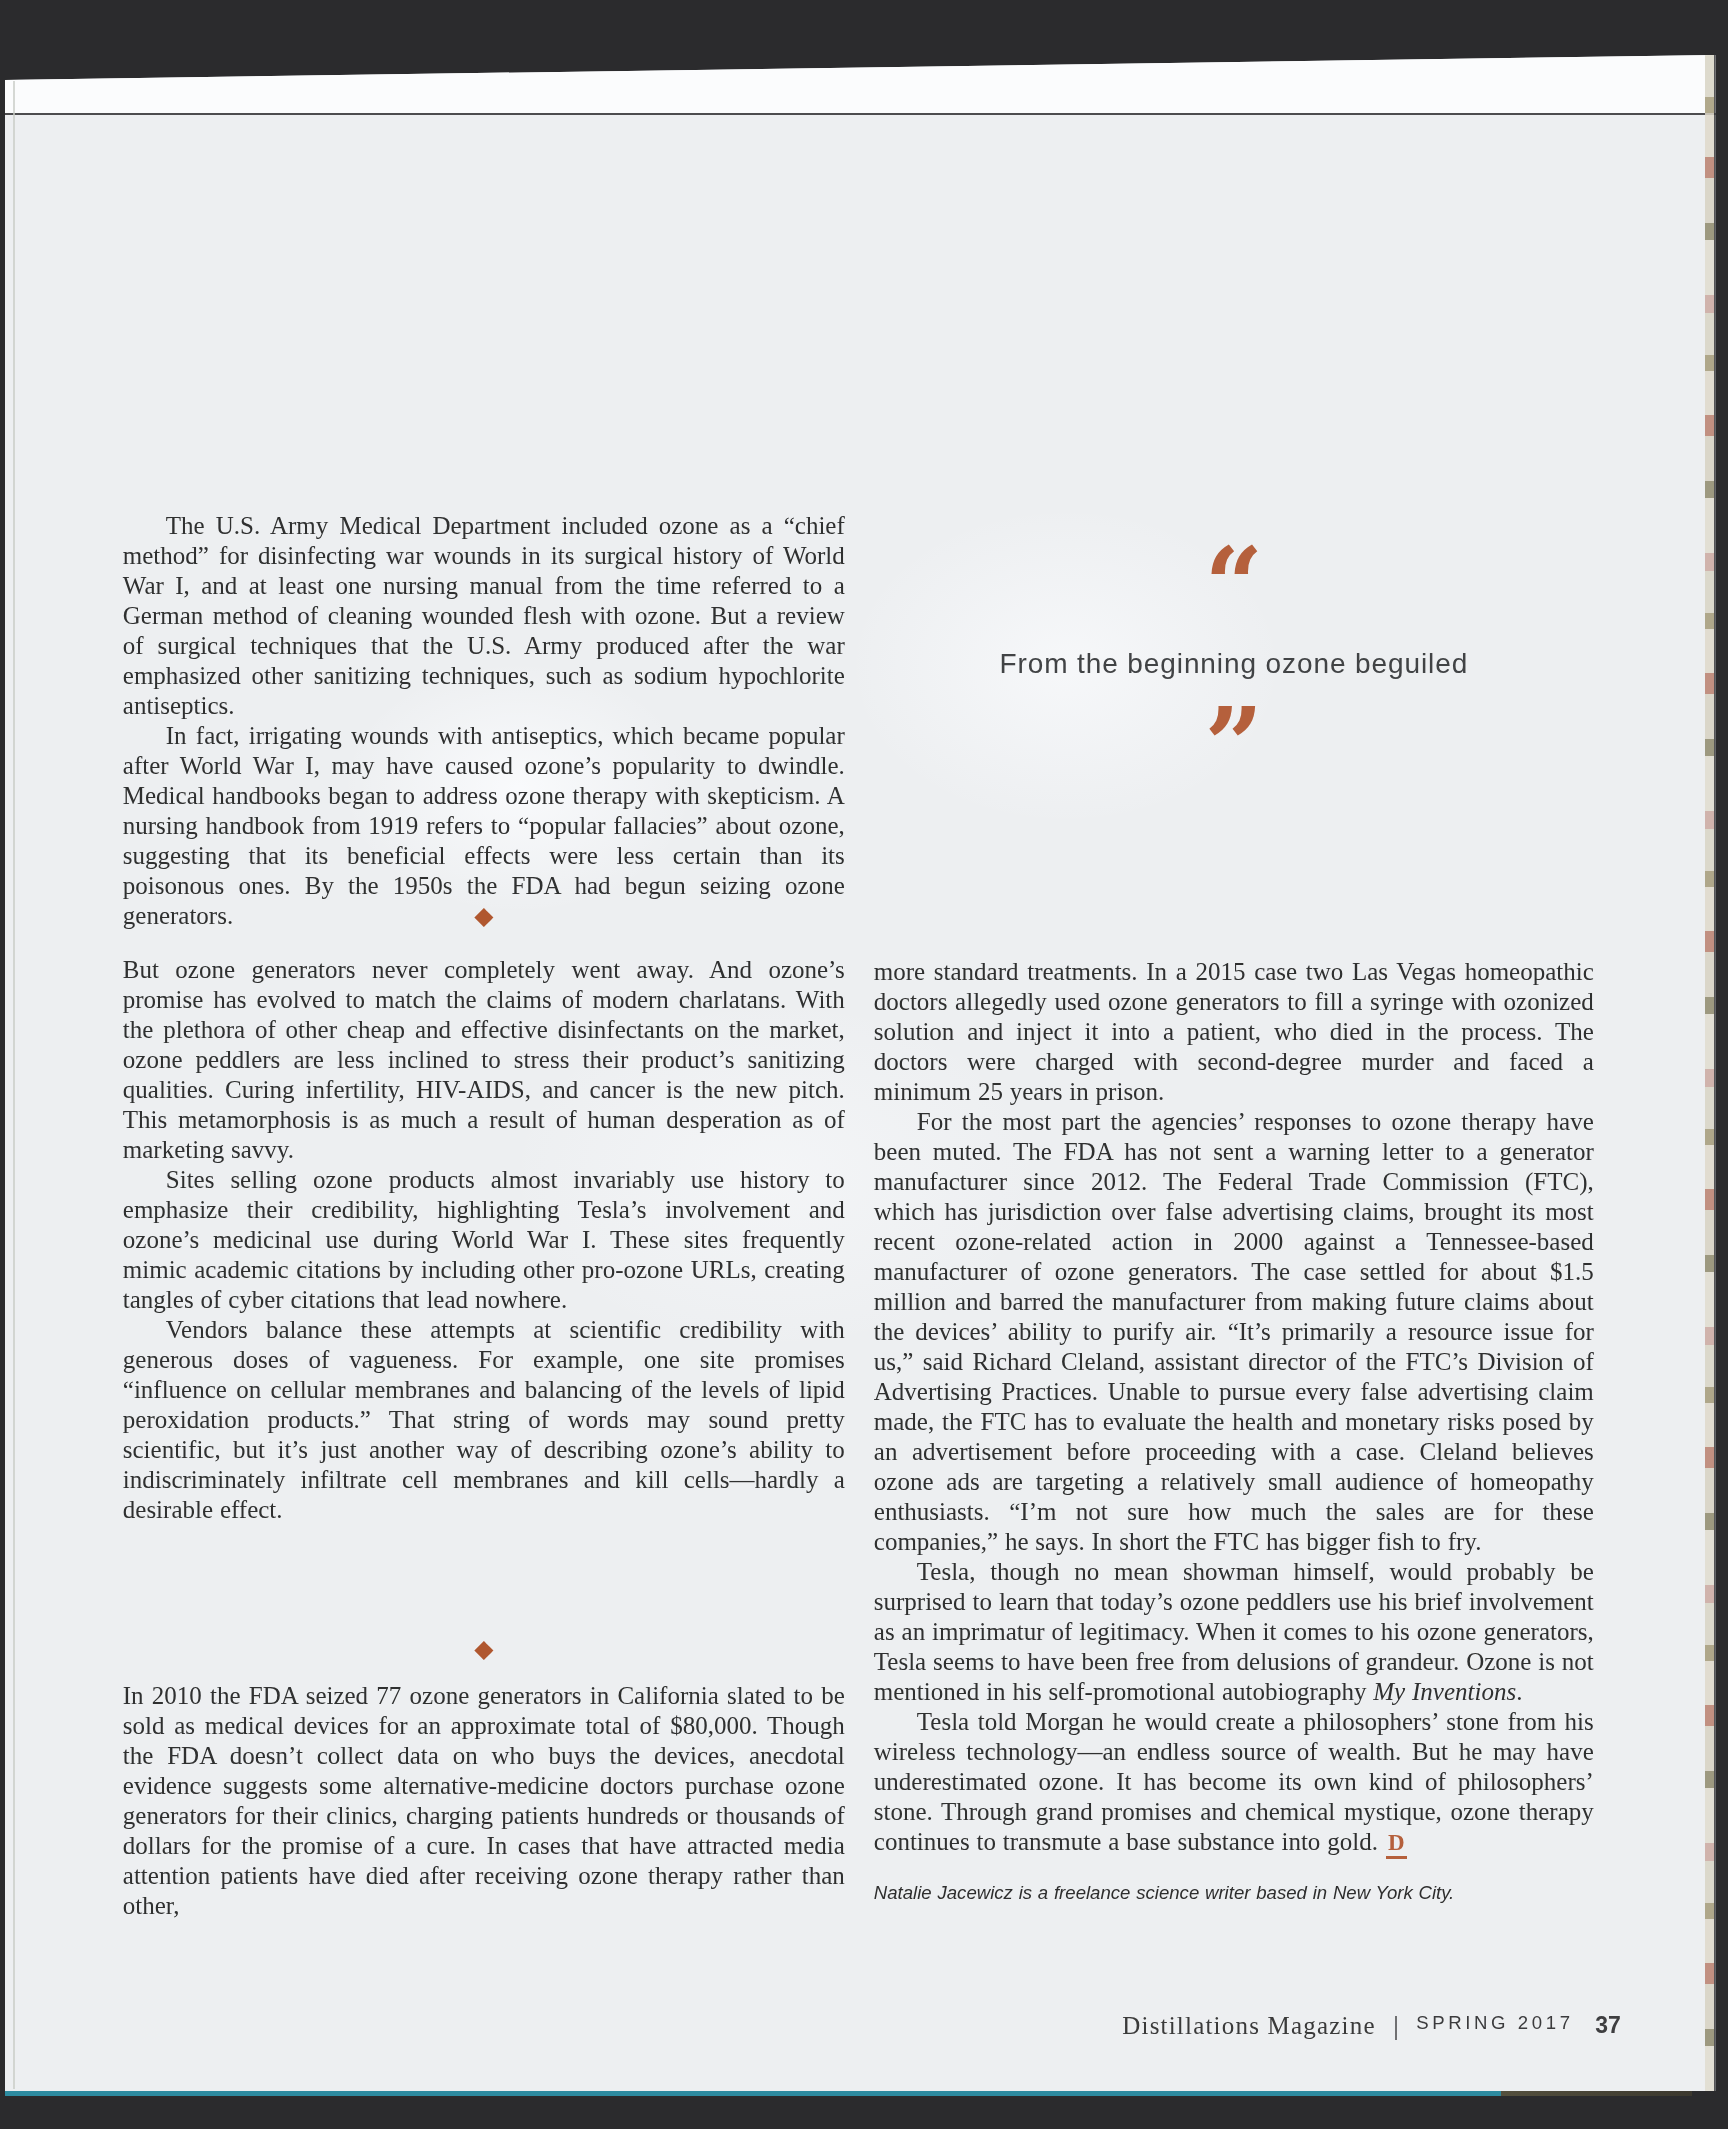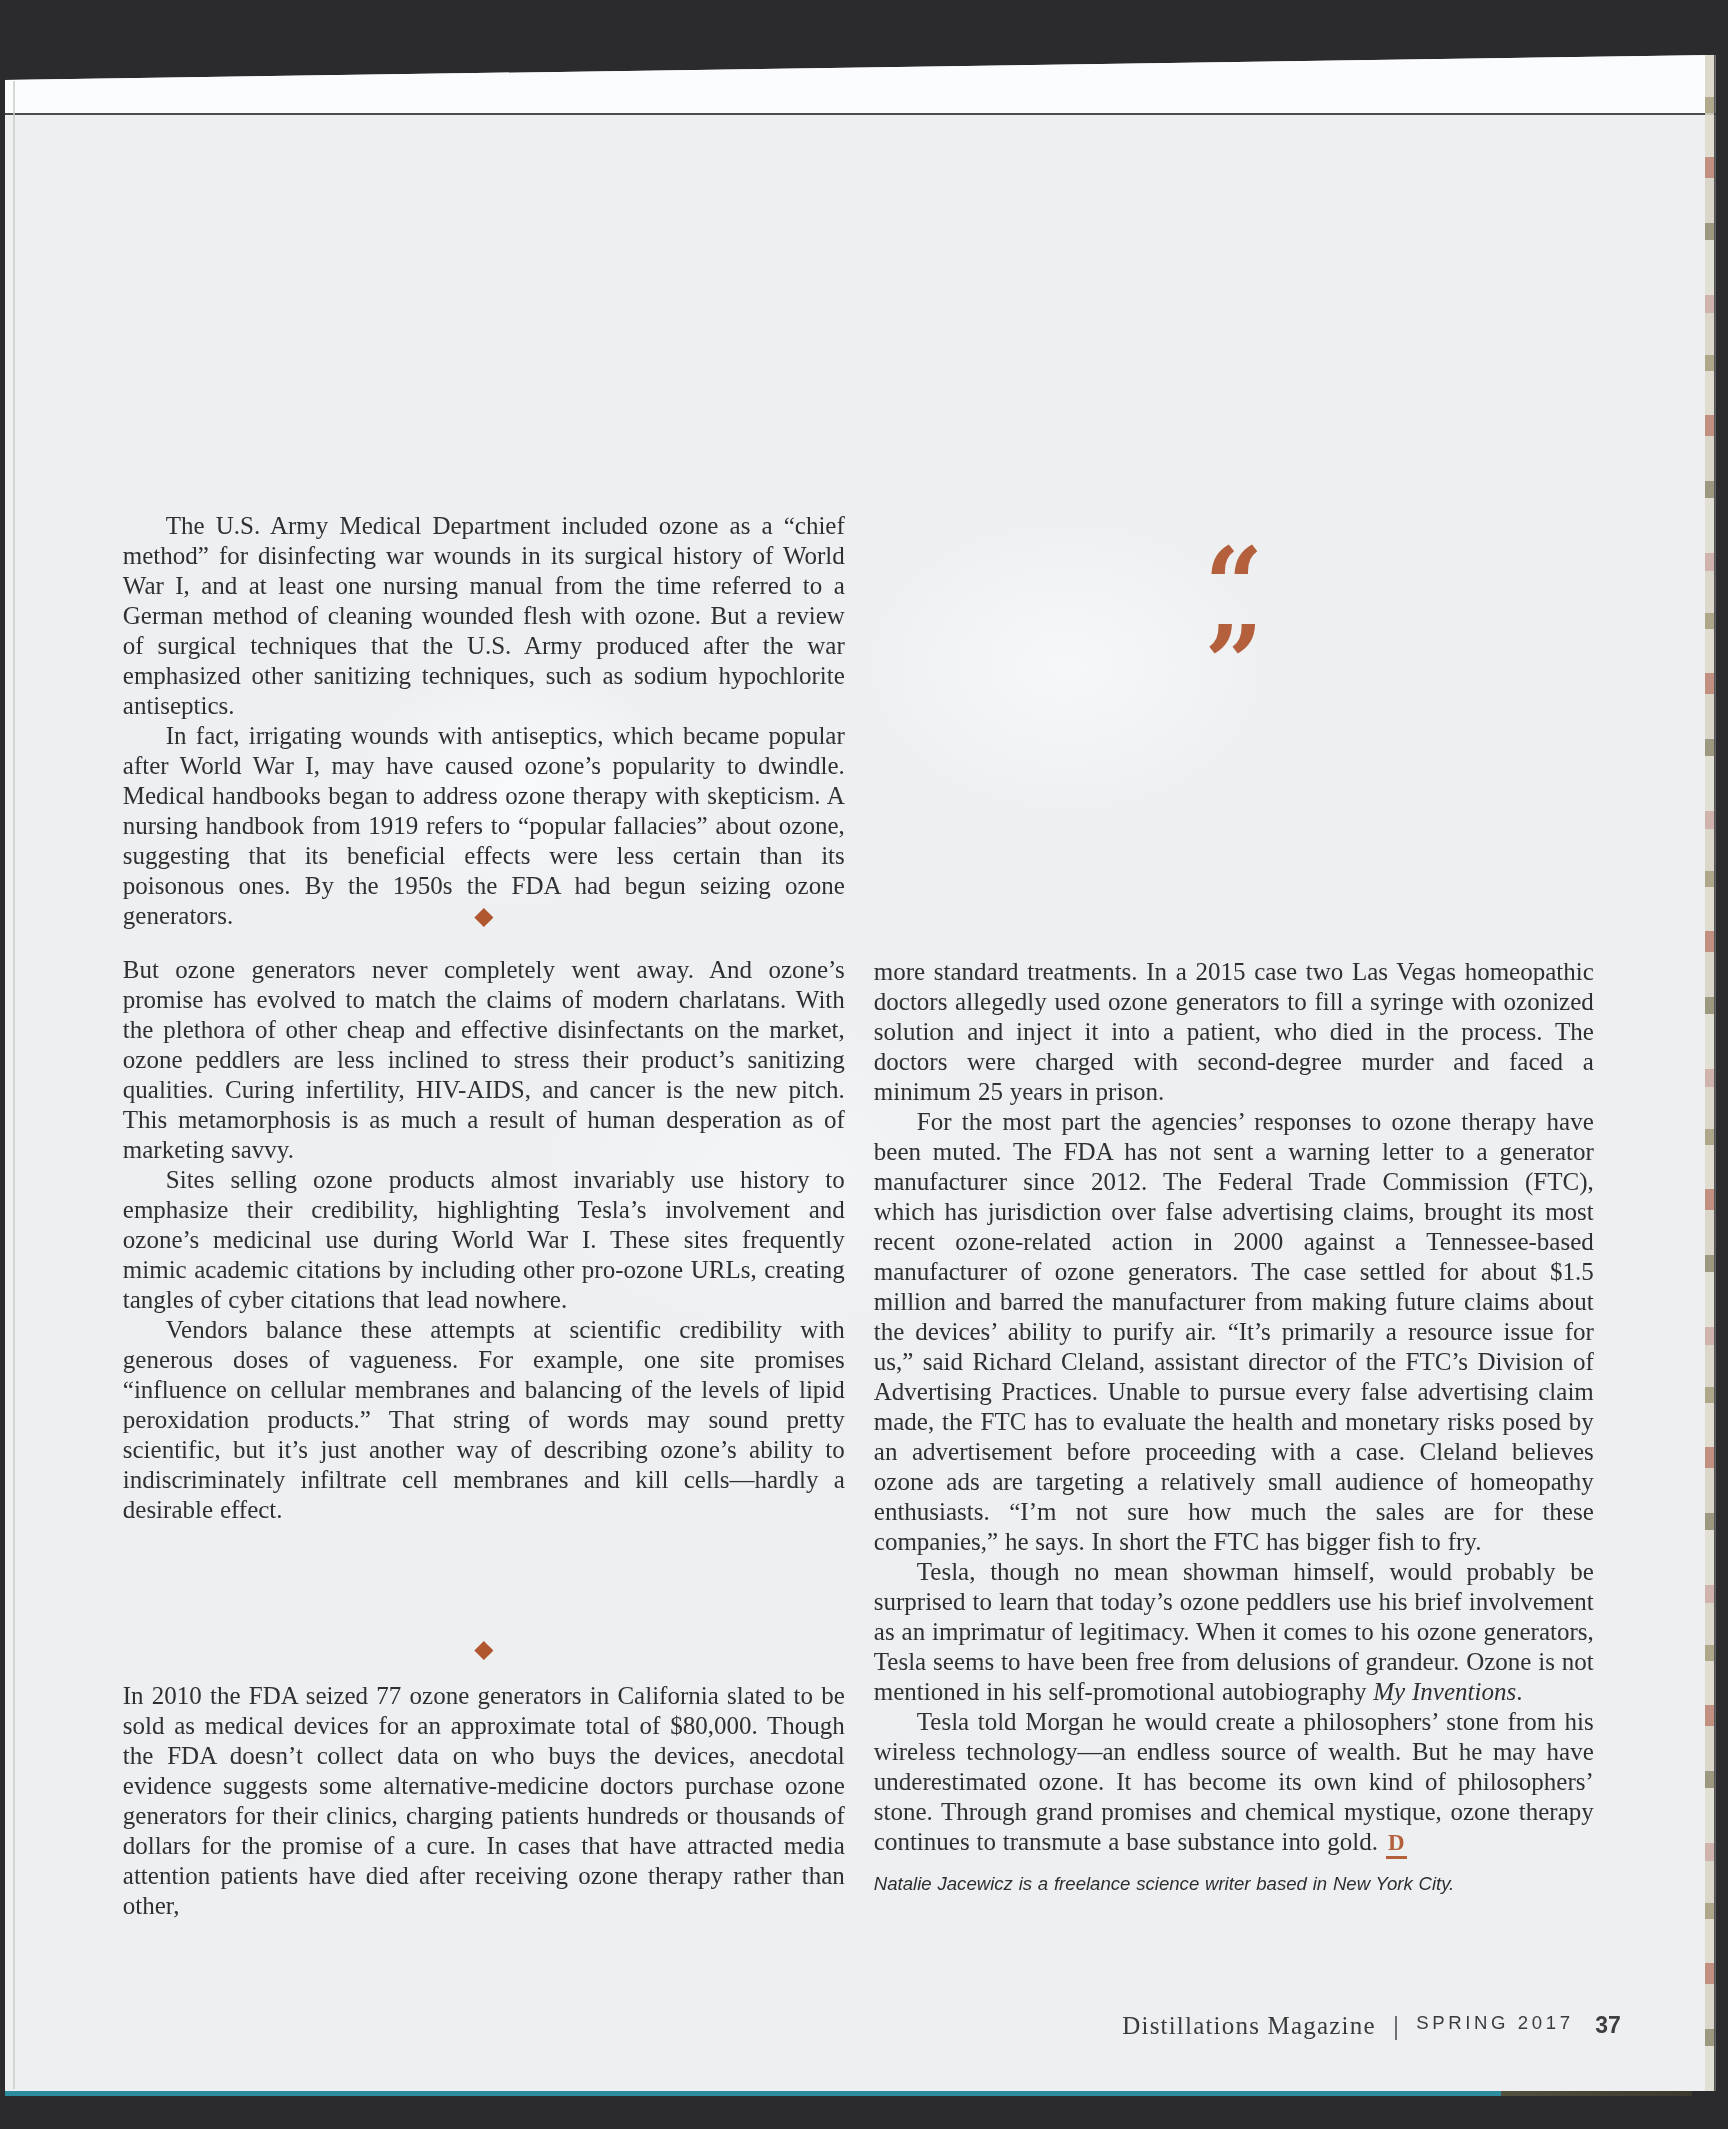--- a/index.html
+++ b/index.html
@@ -67,21 +67,21 @@
   }
 
   
   .endmark{
     display:inline-block;color:#b5603c;font-weight:bold;font-size:23px;line-height:1;
     margin-left:8.4px;padding:0 1.8px 1.8px 1.8px;border-bottom:3px solid #b5603c;
     text-indent:0;
   }
   .txt p.byline{
     font-family:"Liberation Sans",sans-serif;font-style:italic;font-size:18.6px;
-    line-height:24px;color:#2e2e2e;margin-top:13px;text-indent:0;text-align:left;
+    line-height:24px;color:#2e2e2e;margin-top:22px;text-indent:0;text-align:left;
   }
 
   
   .footer{position:absolute;right:95px;top:1957px;display:flex;align-items:flex-start;}
   .f-mag{font-family:"Liberation Serif",serif;font-size:25px;letter-spacing:1.2px;color:#3a3a3a;}
   .f-div{font-family:"Liberation Sans",sans-serif;font-weight:300;font-size:25px;color:#707072;margin:0 17px;}
   .f-season{font-family:"Liberation Sans",sans-serif;font-size:18.6px;letter-spacing:3.6px;color:#3b3b3d;}
   .f-num{font-family:"Liberation Sans",sans-serif;font-weight:bold;font-size:23px;color:#3e3e40;margin-left:21.6px;}
 
   
@@ -119,20 +119,21 @@
     <div class="diamond d2">
       <span>◆</span>
     </div>
 
     <section class="txt col-c">
       <p class="noindent">In 2010 the FDA seized 77 ozone generators in California slated to be sold as medical devices for an approximate total of $80,000. Though the FDA doesn’t collect data on who buys the devices, anecdotal evidence suggests some alternative-medicine doctors purchase ozone generators for their clinics, charging patients hundreds or thousands of dollars for the promise of a cure. In cases that have attracted media attention patients have died after receiving ozone therapy rather than other,</p>
     </section>
 
     <figure class="pq">
       <span class="pq-mark pq-open">“</span>
+      <span class="pq-line">From the beginning ozone beguiled</span>
       <span class="pq-mark pq-close">”</span>
     </figure>
 
     <section class="txt col-r">
       <p class="noindent">more standard treatments. In a 2015 case two Las Vegas homeopathic doctors allegedly used ozone generators to fill a syringe with ozonized solution and inject it into a patient, who died in the process. The doctors were charged with second-degree murder and faced a minimum 25 years in prison.</p>
       <p>For the most part the agencies’ responses to ozone therapy have been muted. The FDA has not sent a warning letter to a generator manufacturer since 2012. The Federal Trade Commission (FTC), which has jurisdiction over false advertising claims, brought its most recent ozone-related action in 2000 against a Tennessee-based manufacturer of ozone generators. The case settled for about $1.5 million and barred the manufacturer from making future claims about the devices’ ability to purify air. “It’s primarily a resource issue for us,” said Richard Cleland, assistant director of the FTC’s Division of Advertising Practices. Unable to pursue every false advertising claim made, the FTC has to evaluate the health and monetary risks posed by an advertisement before proceeding with a case. Cleland believes ozone ads are targeting a relatively small audience of homeopathy enthusiasts. “I’m not sure how much the sales are for these companies,” he says. In short the FTC has bigger fish to fry.</p>
       <p><span>Tesla, though no mean showman himself, would probably be surprised to learn that today’s ozone peddlers use his brief involvement as an imprimatur of legitimacy. When it comes to his ozone generators, Tesla seems to have been free from delusions of grandeur. Ozone is not mentioned in his self-promotional autobiography </span><span class="book-title">My Inventions</span><span>.</span></p>
       <p><span>Tesla told Morgan he would create a philosophers’ stone from his wireless technology—an endless source of wealth. But he may have underestimated ozone. It has become its own kind of philosophers’ stone. Through grand promises and chemical mystique, ozone therapy continues to transmute a base substance into gold.</span><span class="endmark">D</span></p>
       <p class="byline">Natalie Jacewicz is a freelance science writer based in New York City.</p>
     </section>

